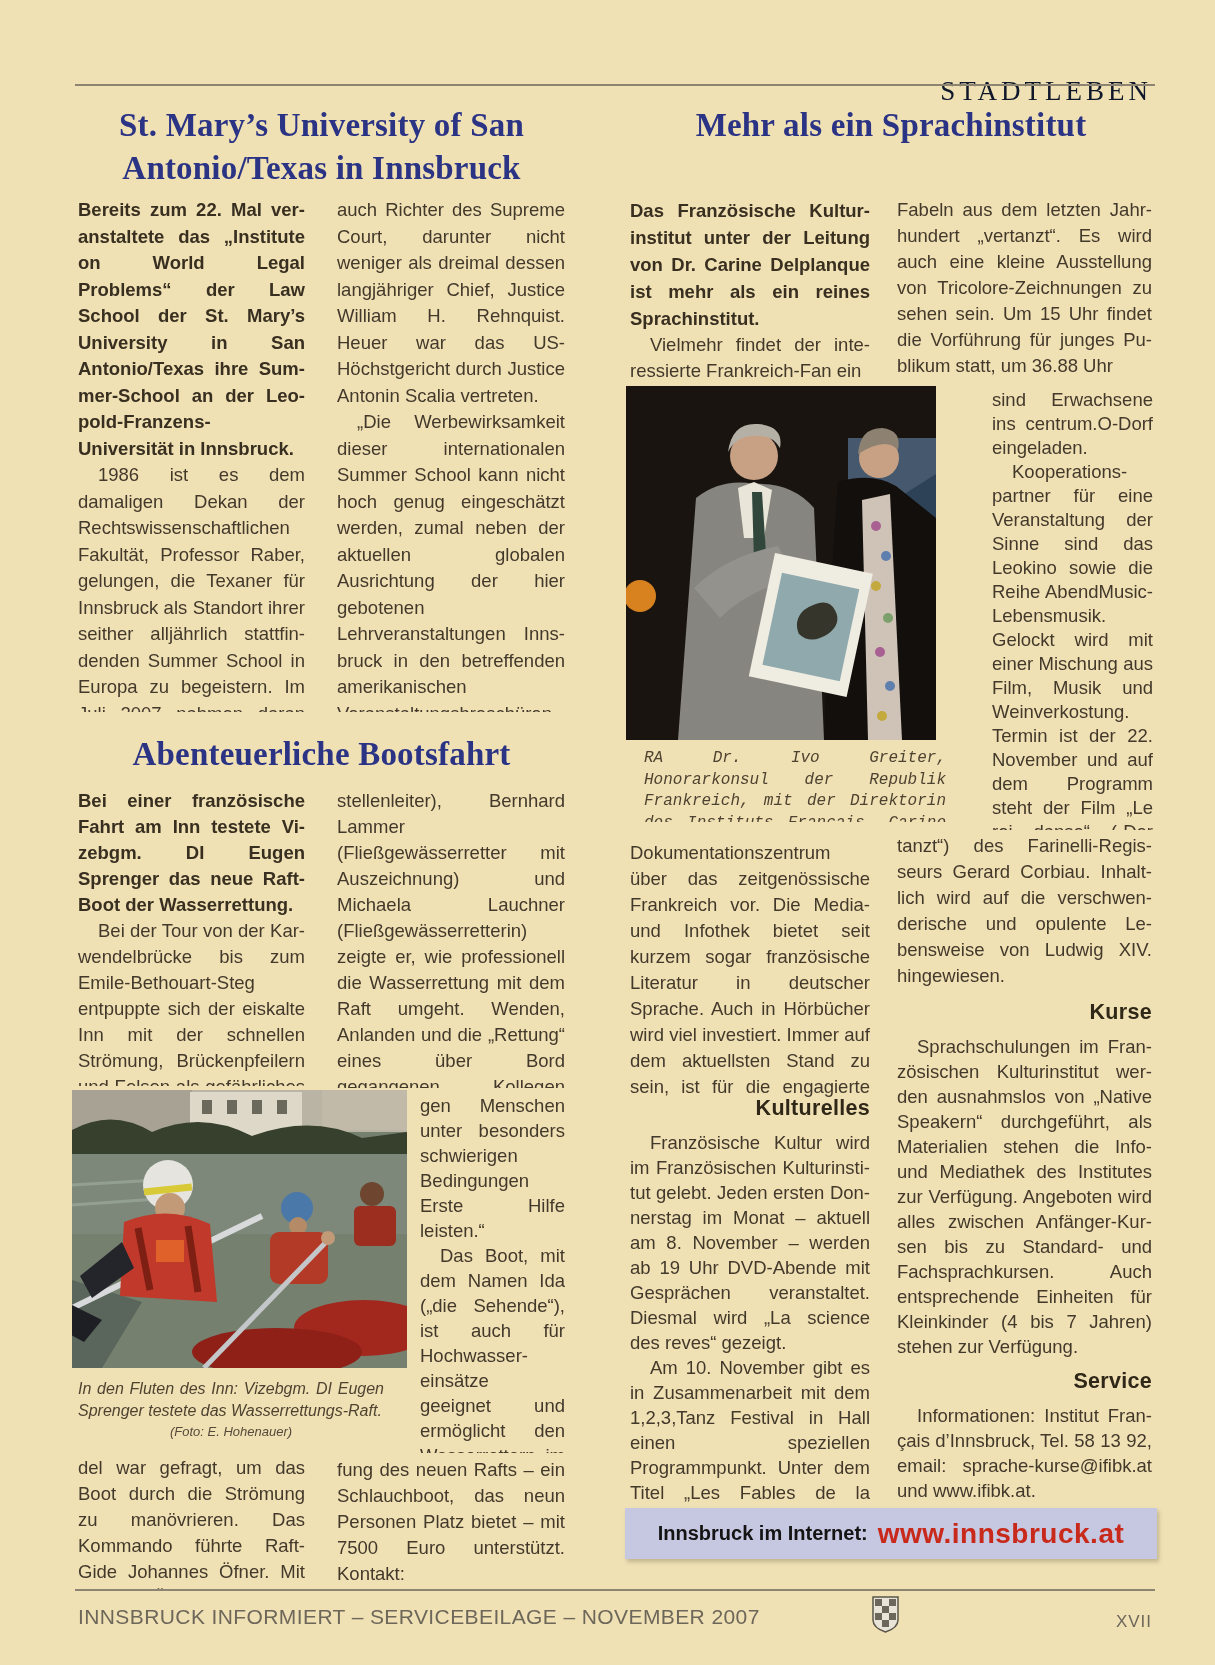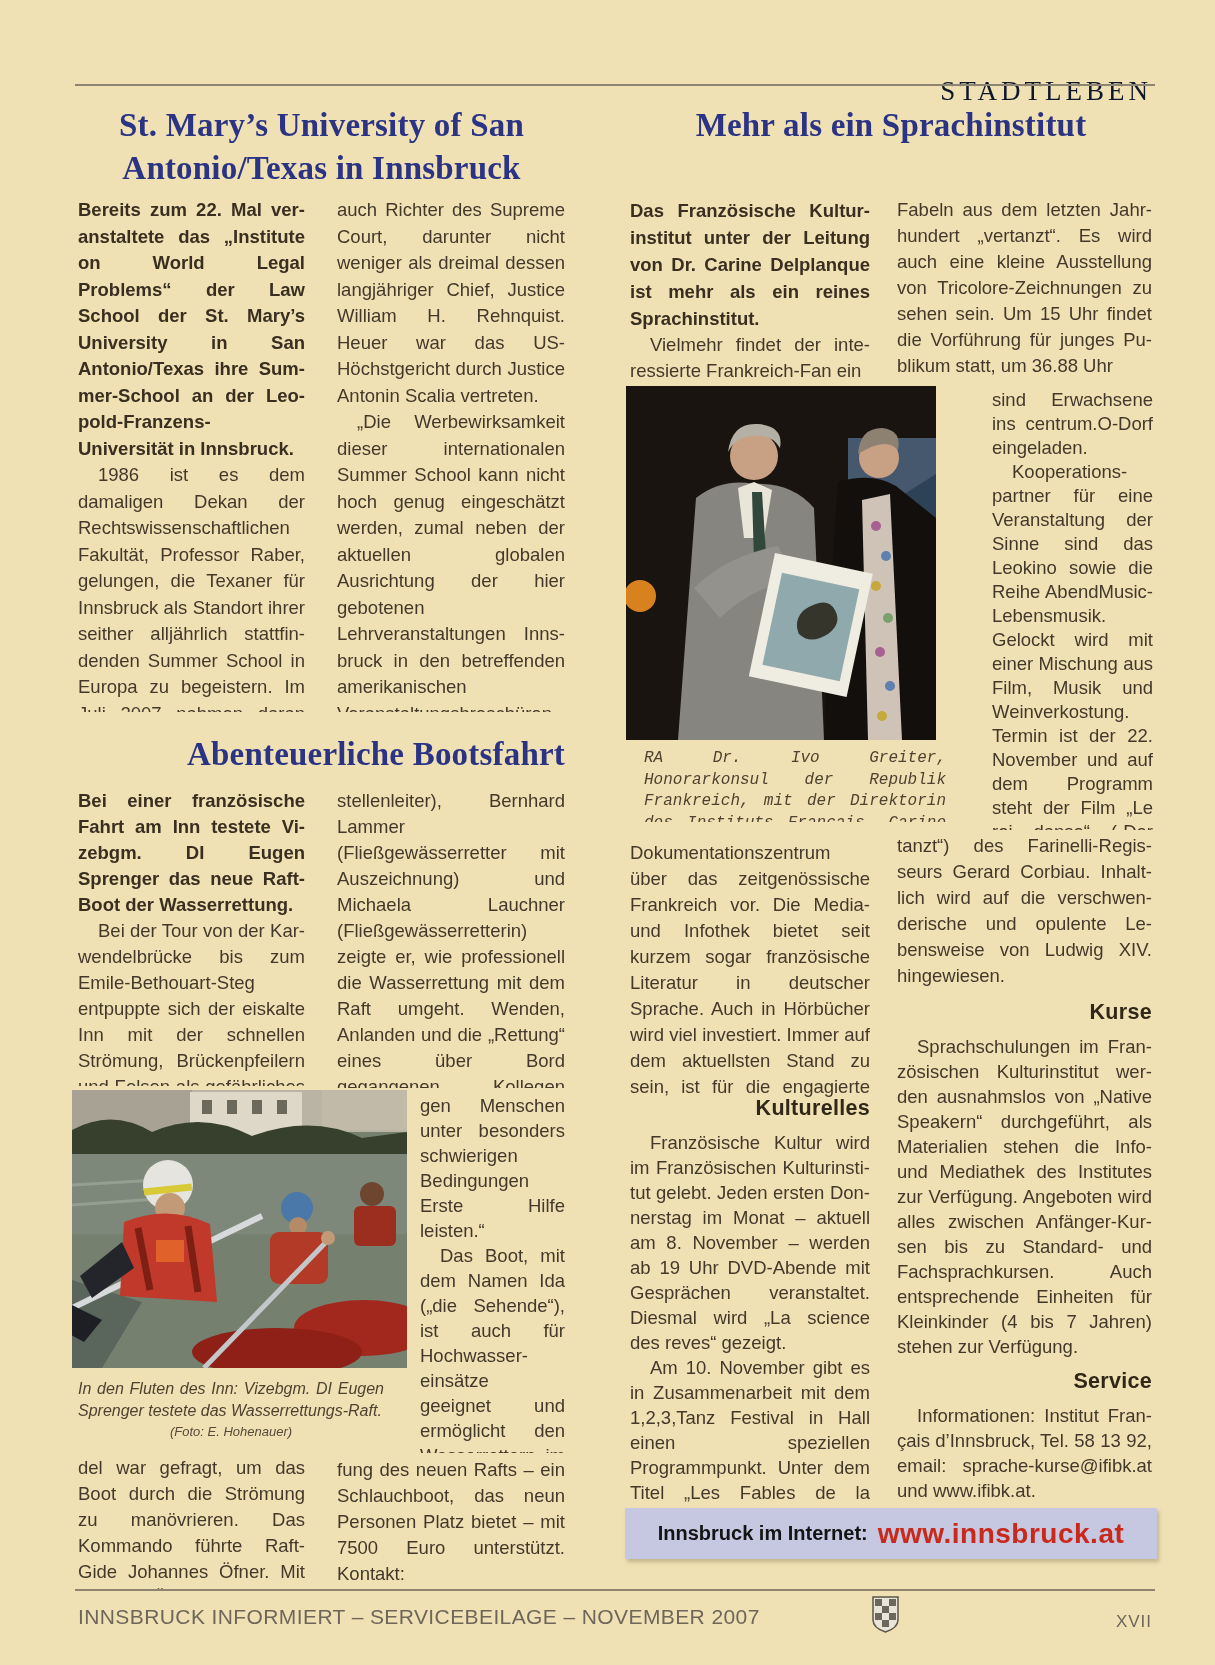--- a/index.html
+++ b/index.html
@@ -68,21 +68,21 @@
   </div>
   <div class="col lh265" style="left:78px;top:197px;width:227px;height:515px;">
     <p class="lead">Bereits zum 22. Mal ver­anstaltete das „Institute on World Legal Problems“ der Law School der St. Mary’s University in San Antonio/Texas ihre Sum­mer-School an der Leo­pold-Fran­zens-Universität in Innsbruck.</p>
     <p class="ind">1986 ist es dem damaligen Dekan der Rechtswissen­schaftlichen Fakultät, Profes­sor Raber, gelungen, die Texaner für Innsbruck als Standort ih­rer seither alljährlich stattfin­denden Summer School in Europa zu begeistern. Im Juli 2007 nahmen daran über 100 amerikanische Studierende und Vortragende teil. Unter Letz­teren figurierten mehrmals</p>
   </div>
   <div class="col lh265" style="left:337px;top:197px;width:228px;height:515px;">
     <p>auch Richter des Supreme Court, darunter nicht weniger als dreimal dessen langjähriger Chief, Justice William H. Rehn­quist. Heuer war das US-Höchstgericht durch Justice Antonin Scalia vertreten.</p>
     <p class="ind">„Die Werbewirksamkeit die­ser internationalen Summer School kann nicht hoch genug eingeschätzt werden, zumal neben der aktuellen globalen Ausrichtung der hier gebote­nen Lehrveranstaltungen Inns­bruck in den betreffenden ame­rikanischen Veranstaltungsbro­schüren als besonders attrak­tive Stadt in den ‚atemberau­bend schönen österreichischen Alpen‘ präsentiert wird“, so Univ.-Prof. Dr. K. Ebert.</p>
   </div>
 
-  <div class="headline" style="left:78px;top:733px;width:487px;text-align:right;">
+  <div class="headline" style="left:78px;top:733px;width:487px;">
     <div>Abenteuerliche Bootsfahrt</div>
   </div>
   <div class="col" style="left:78px;top:788px;width:227px;height:298px;">
     <p class="lead">Bei einer französische Fahrt am Inn testete Vi­zebgm. DI Eugen Sprenger das neue Raft-Boot der Wasserrettung.</p>
     <p class="ind">Bei der Tour von der Kar­wendelbrücke bis zum Emile-Bethouart-Steg entpuppte sich der eiskalte Inn mit der schnel­len Strömung, Brückenpfeilern und Felsen als gefährliches Ge­wässer. Voller Einsatz am Pad-</p>
   </div>
 
   <div class="photo" style="left:72px;top:1090px;width:335px;height:278px;">
     <svg width="335" height="278" viewBox="0 0 335 278">
       <rect width="335" height="278" fill="#75806f"></rect>

